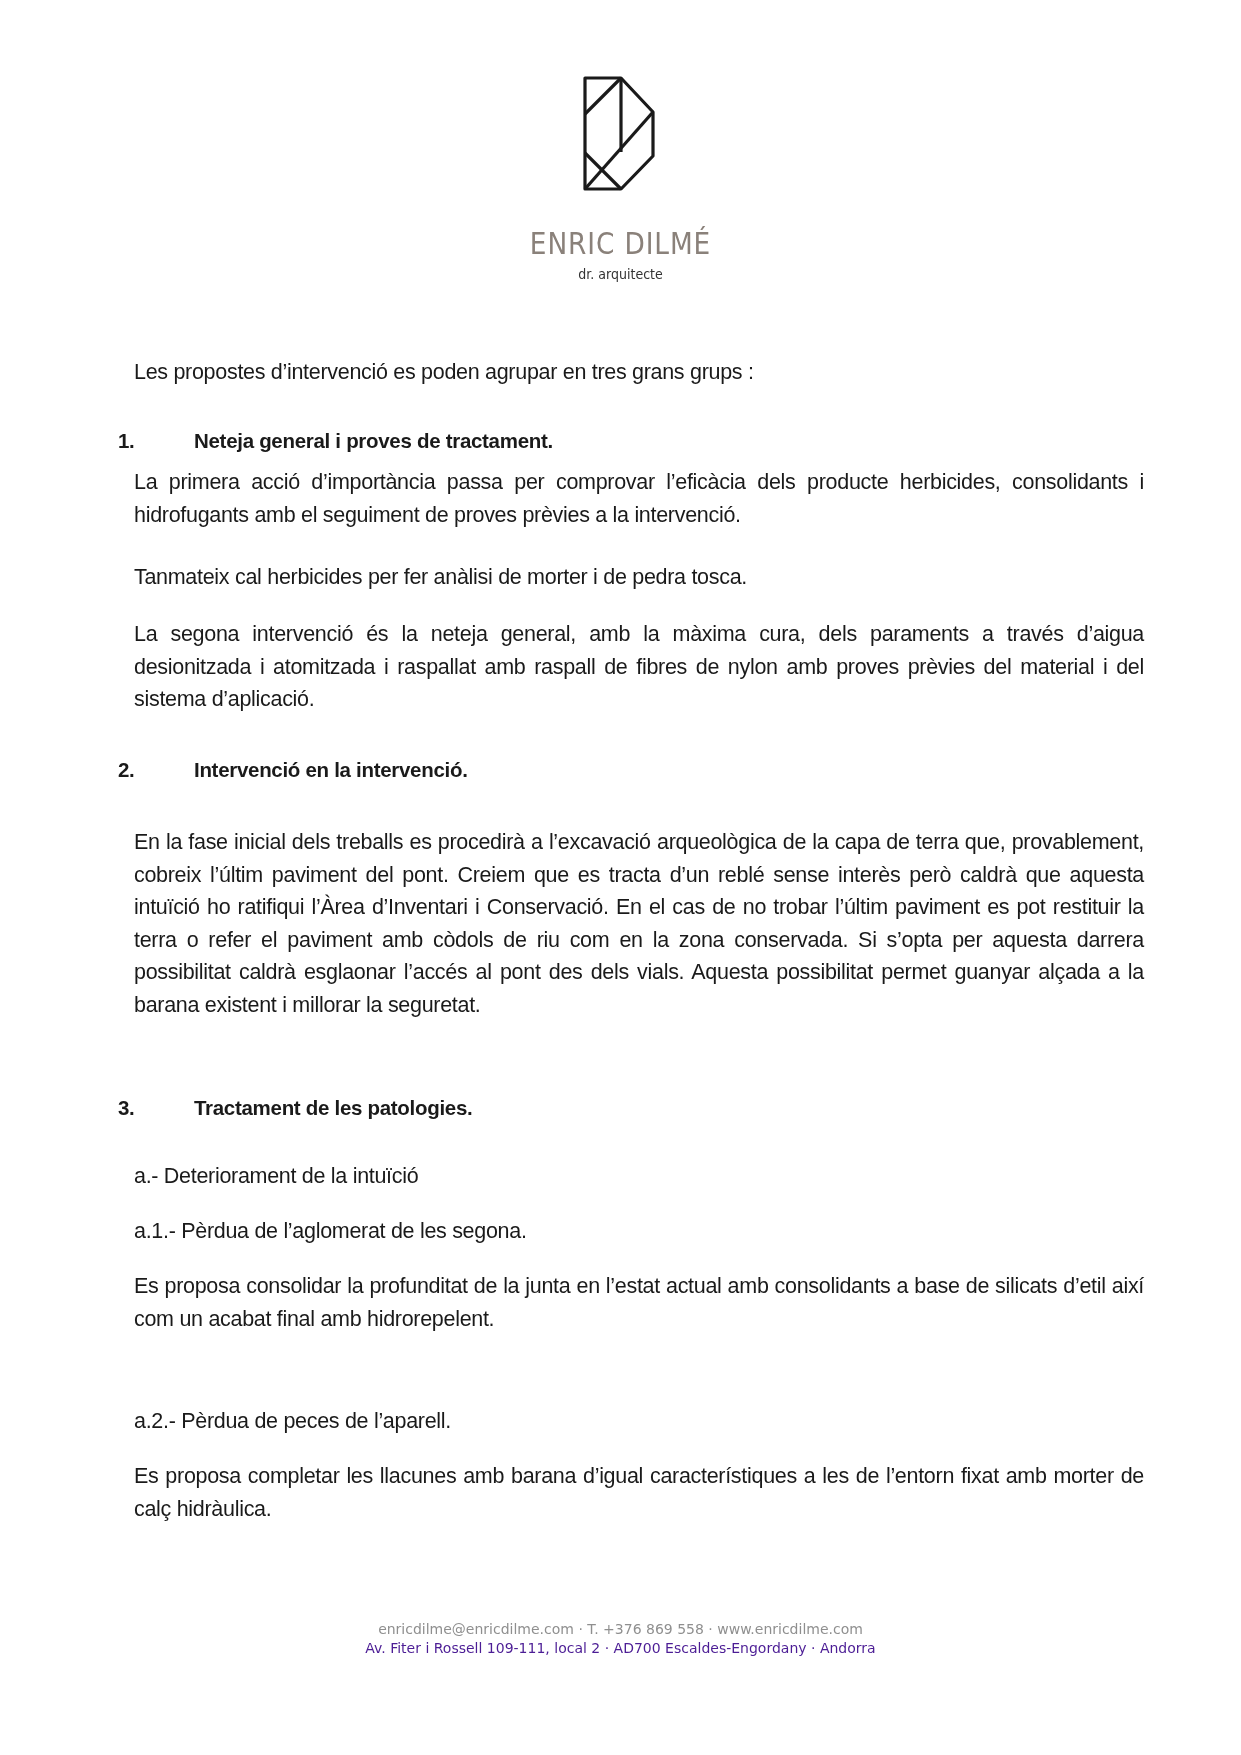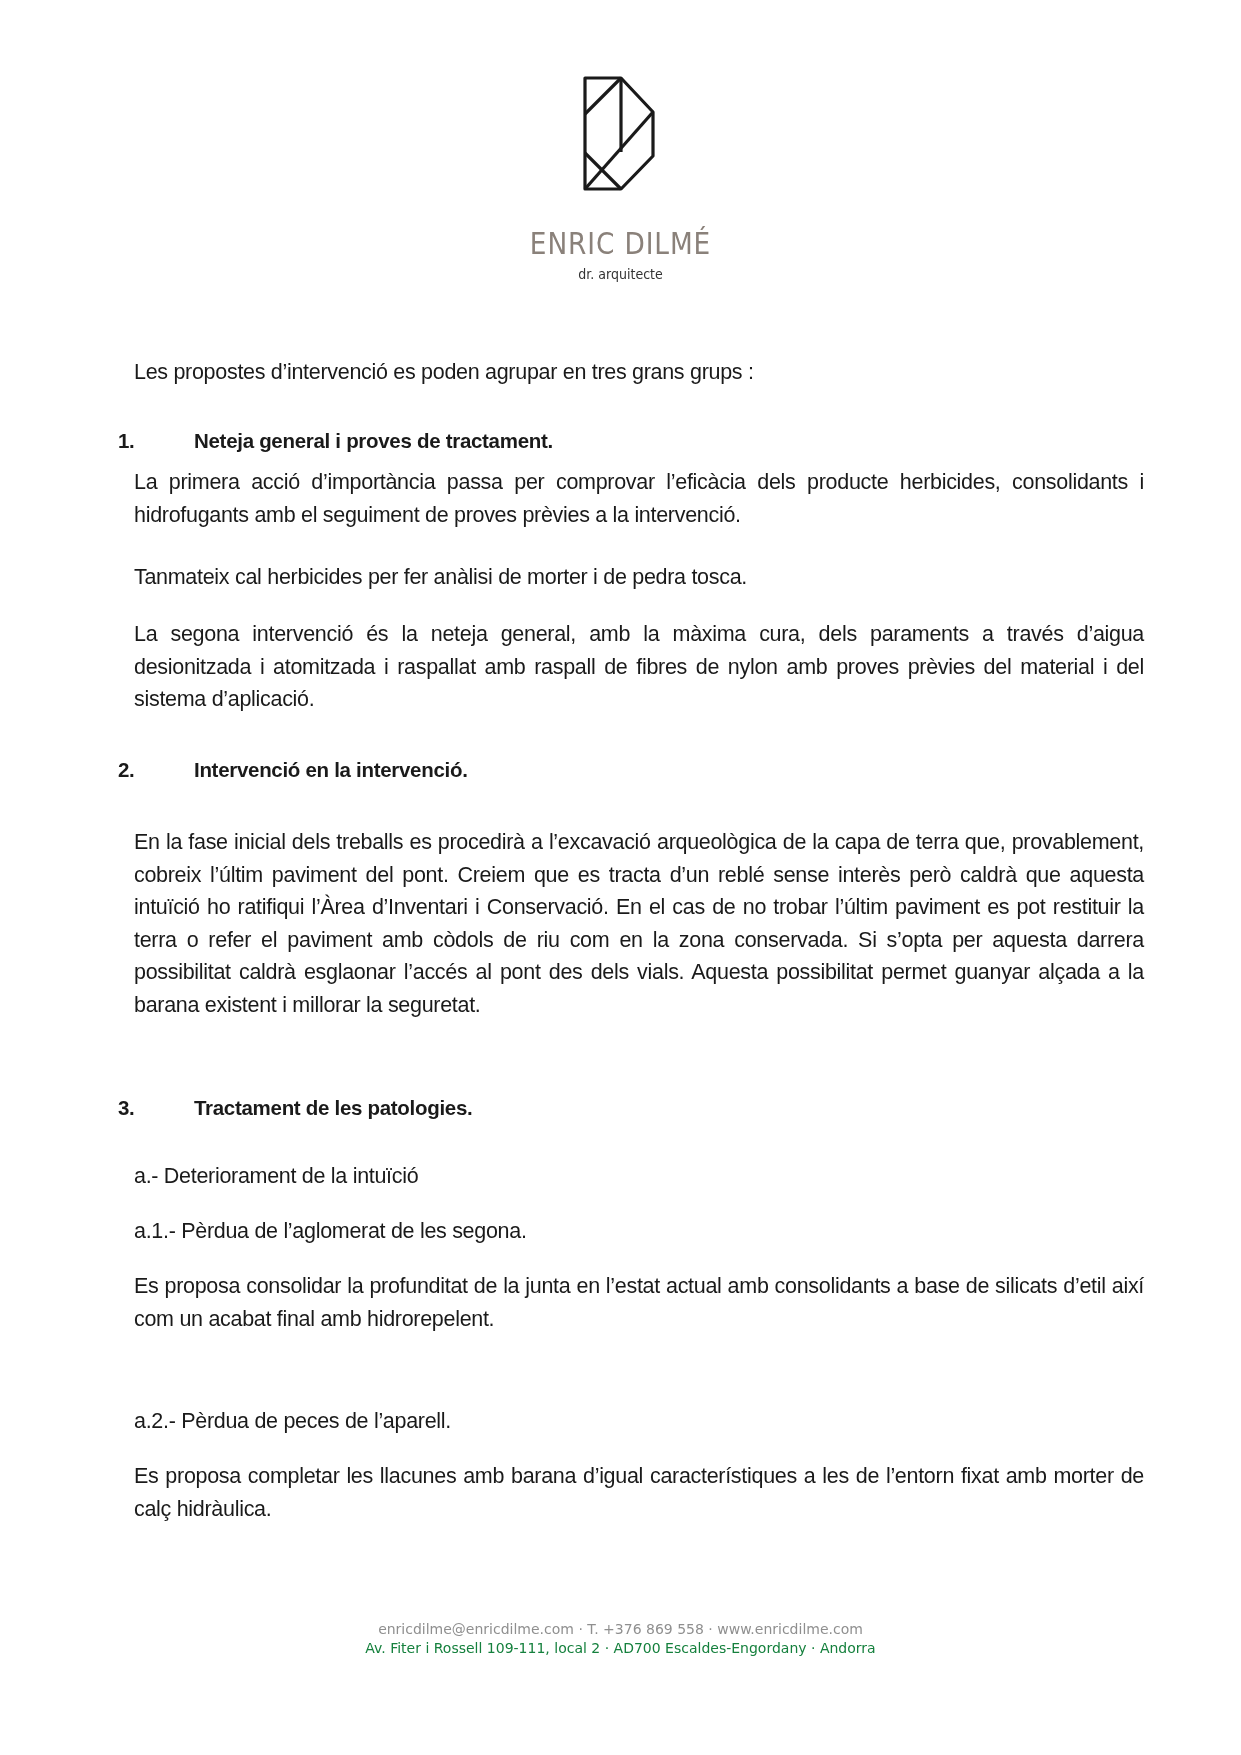--- a/index.html
+++ b/index.html
@@ -49,13 +49,13 @@
 <div class="h" style="top:1096px;">
   <span class="num">3.</span><span>Tractament de les patologies.</span>
 </div>
 <p class="p" style="top:1144px;">a.- Deteriorament de la intuïció</p>
 <p class="p" style="top:1199px;">a.1.- Pèrdua de l’aglomerat de les segona.</p>
 <p class="p j" style="top:1254px;">Es proposa consolidar la profunditat de la junta en l’estat actual amb consolidants a base de silicats d’etil així com un acabat final amb hidrorepelent.</p>
 <p class="p" style="top:1389px;">a.2.- Pèrdua de peces de l’aparell.</p>
 <p class="p j" style="top:1444px;">Es proposa completar les llacunes amb barana d’igual característiques a les de l’entorn fixat amb morter de calç hidràulica.</p>
 
 <div class="footer" style="top:1614px;margin-top:7px;">enricdilme@enricdilme.com · T. +376 869 558 · www.enricdilme.com</div>
-<div class="footer" style="top:1640px;color:#15803d;">Av. Fiter i Rossell 109-111, local 2 · AD700 Escaldes-Engordany · Andorra</div>
+<div class="footer" style="top:1640px;color:#4c1d95;">Av. Fiter i Rossell 109-111, local 2 · AD700 Escaldes-Engordany · Andorra</div>
 
 </body></html>

